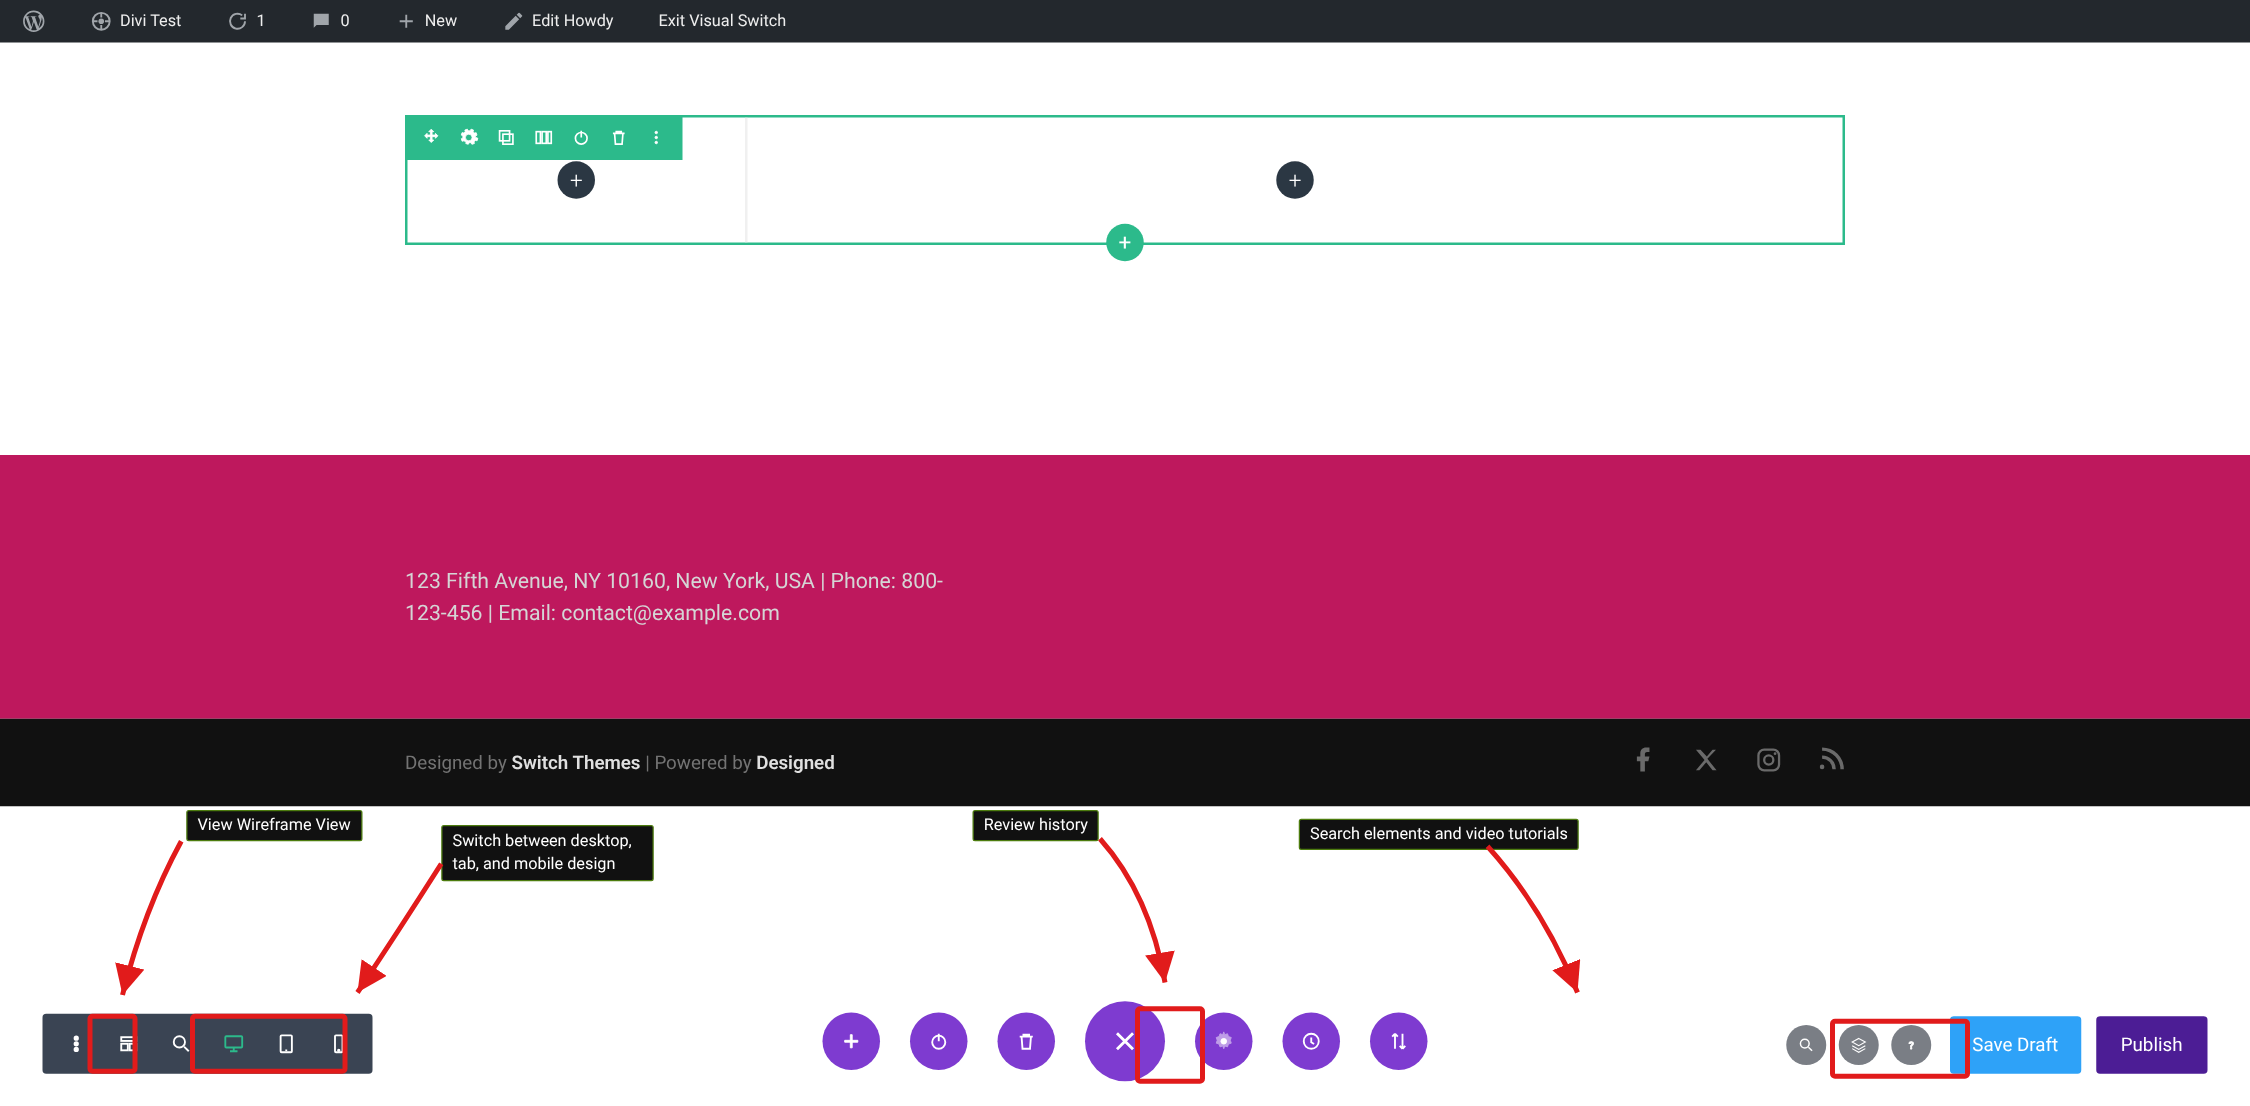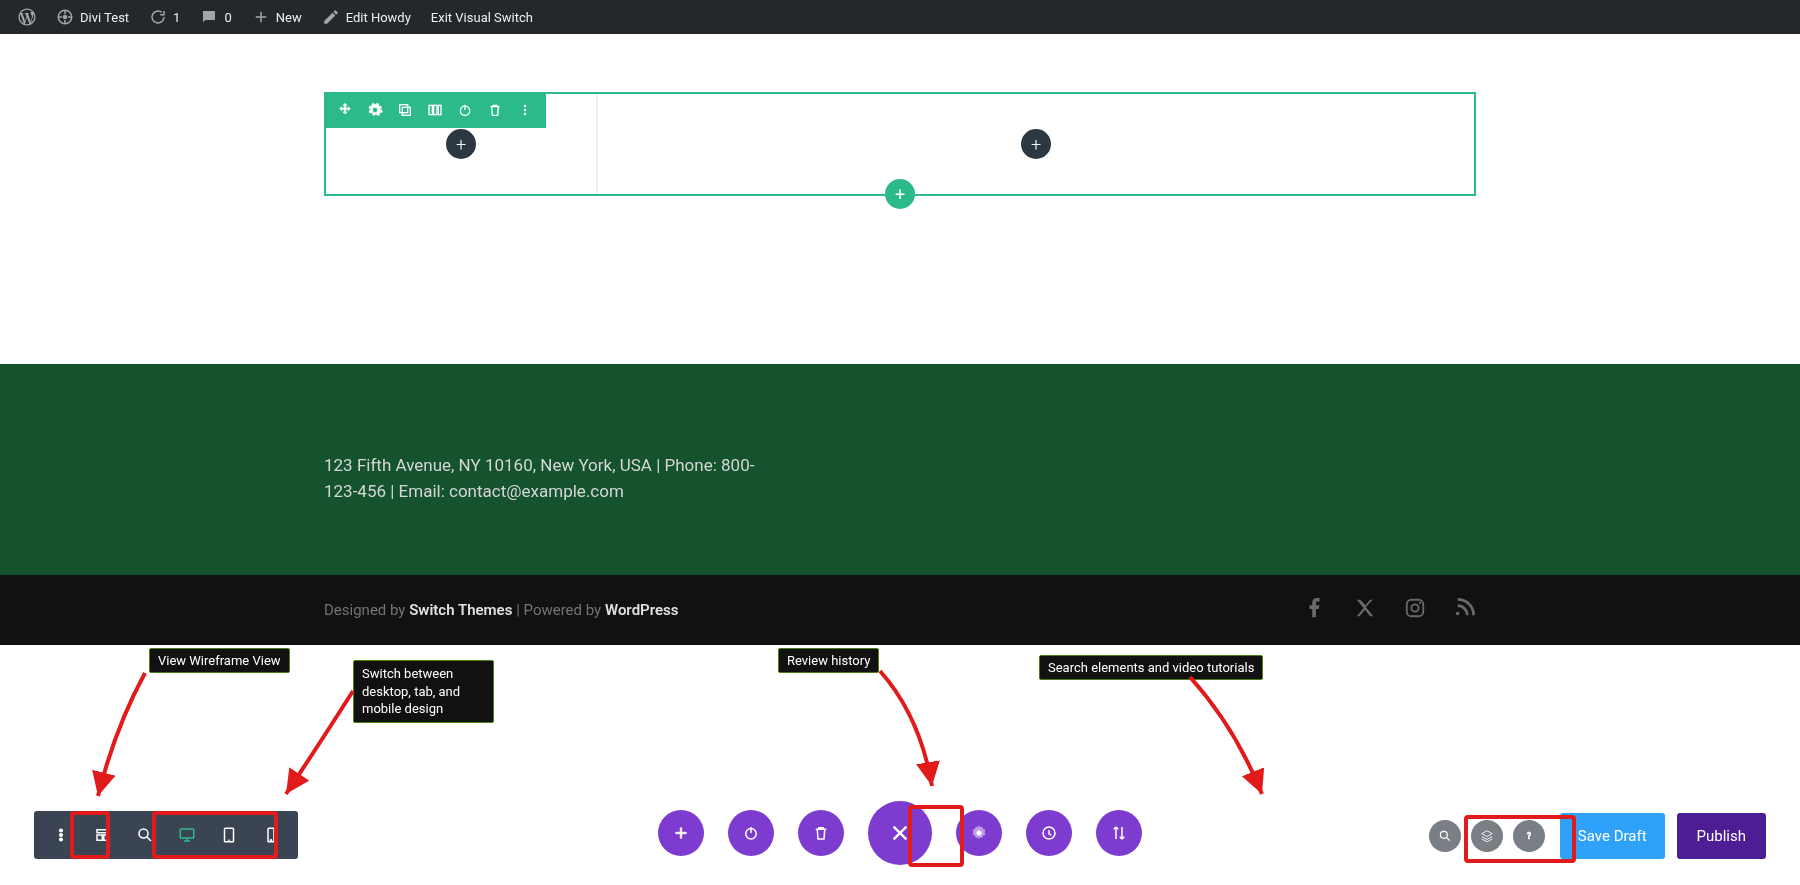--- a/index.html
+++ b/index.html
@@ -1,39 +1,39 @@
 <!DOCTYPE html>
 <html><head>
 <meta charset="utf-8">
 <style>
 * { margin: 0; padding: 0; box-sizing: border-box; }
 body { font-family: -apple-system, BlinkMacSystemFont, "Segoe UI", Roboto, sans-serif; background: #fff; width: 1800px; height: 885px; position: relative; overflow: hidden; }
 
 
 .admin-bar { background: #23282d; color: #ccc; height: 34px; display: flex; align-items: center; justify-content: space-between; font-size: 13px; padding: 0 8px; }
-.admin-left, .admin-right { display: flex; align-items: center; gap: 0; }
+.admin-left, .admin-right { display: flex; align-items: center; gap: 16px; }
 .admin-item { display: flex; align-items: center; gap: 6px; padding: 0 10px; height: 34px; cursor: pointer; color: #eee; }
 .admin-item svg { width: 18px; height: 18px; fill: #a0a5aa; }
 .admin-item .txt { color: #eee; }
 .avatar-box { width: 20px; height: 20px; background: #787c82; display: inline-block; }
 
 
 .builder-area { padding: 58px 0 0 0; position: relative; display: flex; justify-content: center; }
 .section-outer { width: 1152px; border: 2px solid #2cba8b; position: relative; background: #fff; }
 .section-toolbar { position: absolute; top: -2px; left: -2px; background: #2cba8b; display: flex; align-items: center; height: 36px; padding: 0 6px; gap: 0; z-index: 3; }
 .st-btn { width: 30px; height: 36px; display: flex; align-items: center; justify-content: center; cursor: pointer; color: #fff; }
 .st-btn svg { width: 16px; height: 16px; fill: #fff; stroke: #fff; }
 .row-cols { display: flex; height: 100px; position: relative; }
 .col { flex: 1; position: relative; }
 .col-sep { width: 2px; background: #e6e6e6; opacity: 0.6; }
 .add-circle { width: 30px; height: 30px; border-radius: 50%; background: #2b3743; color: #fff; display: flex; align-items: center; justify-content: center; font-size: 18px; font-weight: 300; position: absolute; top: 50%; left: 50%; transform: translate(-50%, -50%); cursor: pointer; }
 .add-row { width: 30px; height: 30px; border-radius: 50%; background: #2cba8b; color: #fff; display: flex; align-items: center; justify-content: center; font-size: 18px; position: absolute; bottom: -15px; left: 50%; transform: translateX(-50%); cursor: pointer; z-index: 4; }
 
 
-.dark-footer { background: #14532d; color: #ccc; margin-top: 168px; padding: 88px 0 70px 0; }
+.dark-footer { background: #be185d; color: #ccc; margin-top: 168px; padding: 88px 0 70px 0; }
 .footer-inner { width: 1152px; margin: 0 auto; }
 .footer-text { color: #d5d5d5; font-size: 17px; line-height: 1.55; max-width: 460px; }
 
 
 .credit-bar { background: #111; color: #888; padding: 22px 0; }
 .credit-inner { width: 1152px; margin: 0 auto; display: flex; align-items: center; justify-content: space-between; font-size: 15px; }
 .credit-inner .links { color: #737373; }
 .credit-inner .links b { color: #e0e0e0; font-weight: 600; }
 .social { display: flex; gap: 28px; align-items: center; }
 .social svg { width: 22px; height: 22px; fill: #6a6a6a; }
@@ -52,21 +52,21 @@
 .pbtn.big svg { width: 22px; height: 22px; }
 
 .right-cluster { position: absolute; right: 34px; bottom: 26px; display: flex; align-items: center; gap: 12px; }
 .gray-pill { width: 32px; height: 32px; border-radius: 50%; background: #7a7e85; display: flex; align-items: center; justify-content: center; cursor: pointer; }
 .gray-pill svg { width: 14px; height: 14px; fill: #fff; stroke: #fff; }
 .save-btn { background: #2ea2f8; color: #fff; padding: 14px 18px; border-radius: 3px; font-size: 15px; cursor: pointer; }
 .publish-btn { background: #4c1d95; color: #fff; padding: 14px 20px; border-radius: 3px; font-size: 15px; cursor: pointer; }
 
 
 .tip { position: absolute; background: #111; color: #fff; font-size: 13px; padding: 4px 8px; border: 1px solid #4d7c0f; border-radius: 2px; white-space: nowrap; }
-.tip-multi { white-space: normal; width: 141px; line-height: 1.35; }
+.tip-multi { white-space: normal; width: 170px; line-height: 1.35; }
 
 
 .arrow { position: absolute; pointer-events: none; }
 
 
 .overlay-red { position: absolute; border: 4px solid #e11b1b; border-radius: 4px; pointer-events: none; }
 </style>
 </head>
 <body>
 
@@ -182,21 +182,21 @@
   </div>
 </div>
 
 <div class="credit-bar">
   <div class="credit-inner">
     <div class="links">
       <span>Designed by</span>
       <b>Switch Themes</b>
       <span> | </span>
       <span>Powered by</span>
-      <b>WordPress</b>
+      <b>Designed</b>
     </div>
     <div class="social">
       <span><svg viewBox="0 0 24 24">
             <path d="M13 22v-9h3l1-4h-4V7c0-1 .3-2 2-2h2V1h-3c-3 0-5 2-5 5v3H6v4h3v9z"></path>
           </svg></span>
       <span><svg viewBox="0 0 24 24">
             <path d="M3 3l7.5 9L3 21h3l6-7 5.5 7H21l-8-10L20.5 3h-3l-5 6L7 3z"></path>
           </svg></span>
       <span><svg viewBox="0 0 24 24">
             <rect x="3" y="3" width="18" height="18" rx="5" fill="none" stroke="#6a6a6a" stroke-width="2"></rect>

